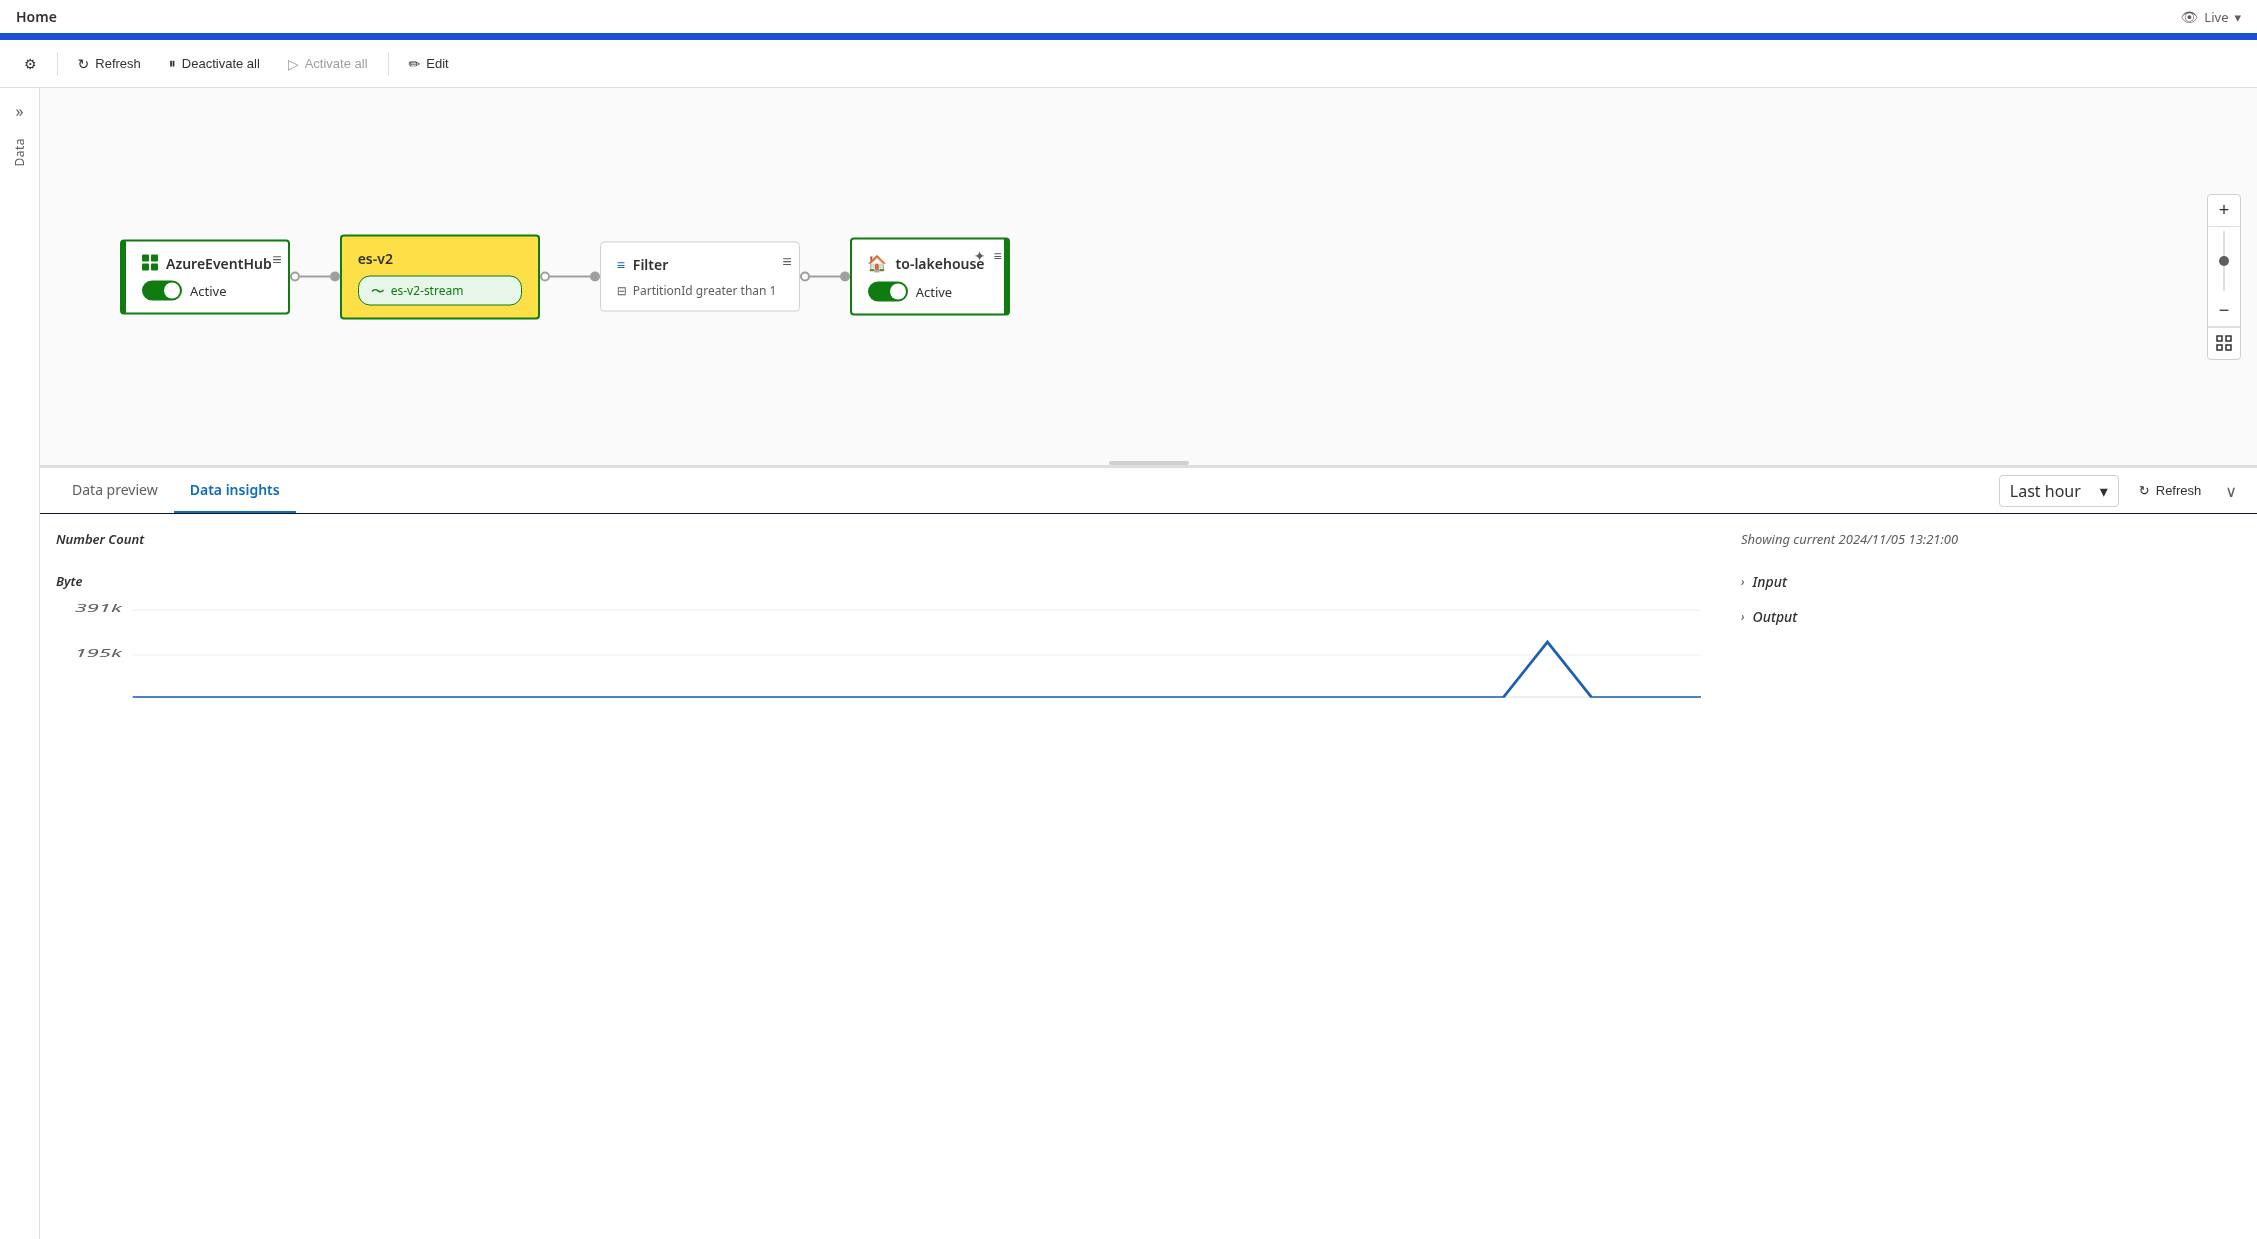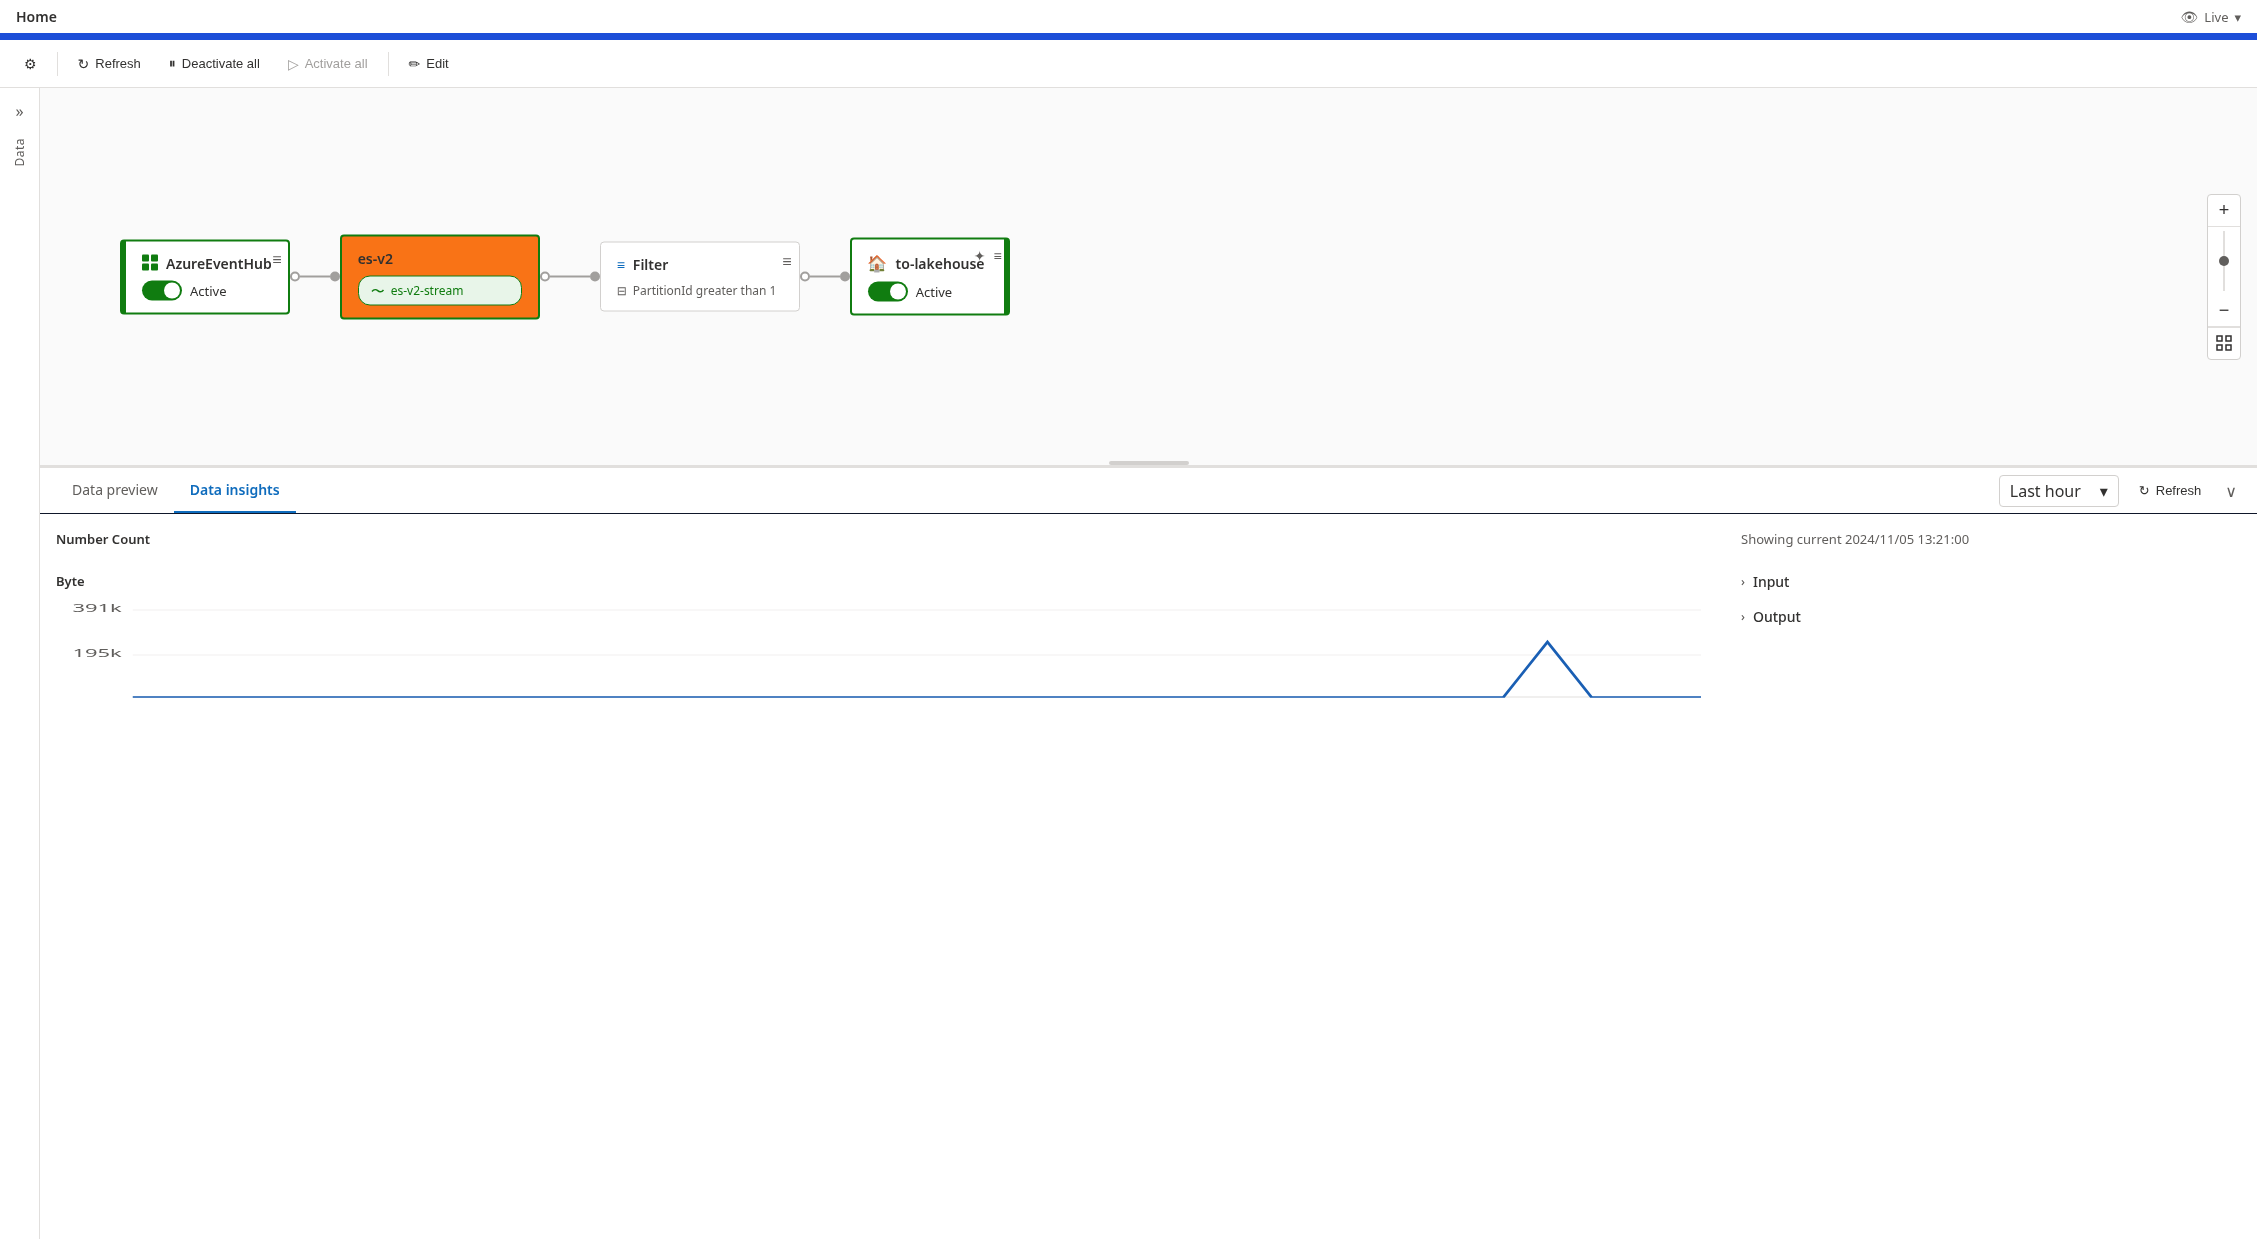--- a/index.html
+++ b/index.html
@@ -165,21 +165,21 @@
     .source-node {
       background: #fff;
       border: 2px solid #107c10;
       border-radius: 4px;
       padding: 12px 16px;
       min-width: 160px;
       border-left: 6px solid #107c10;
     }
 
     .stream-node {
-      background: #f97316;
+      background: #fde047;
       border: 2px solid #107c10;
       border-radius: 4px;
       padding: 12px 16px;
       min-width: 200px;
       text-align: center;
     }
 
     .filter-node {
       background: #fff;
       border: 1px solid #d2d0ce;
@@ -333,20 +333,21 @@
       color: #323130;
     }
     .collapse-btn { cursor: pointer; color: #605e5c; font-size: 16px; padding: 4px; }
 
     
     .insights-content {
       display: flex;
       padding: 16px;
       gap: 40px;
       flex: 1;
+      font-style: italic;
     }
 
     .chart-section { flex: 1; }
     .right-panel { width: 500px; flex-shrink: 0; }
 
     .chart-title {
       font-size: 13px;
       font-weight: 600;
       margin-bottom: 12px;
       color: #323130;

